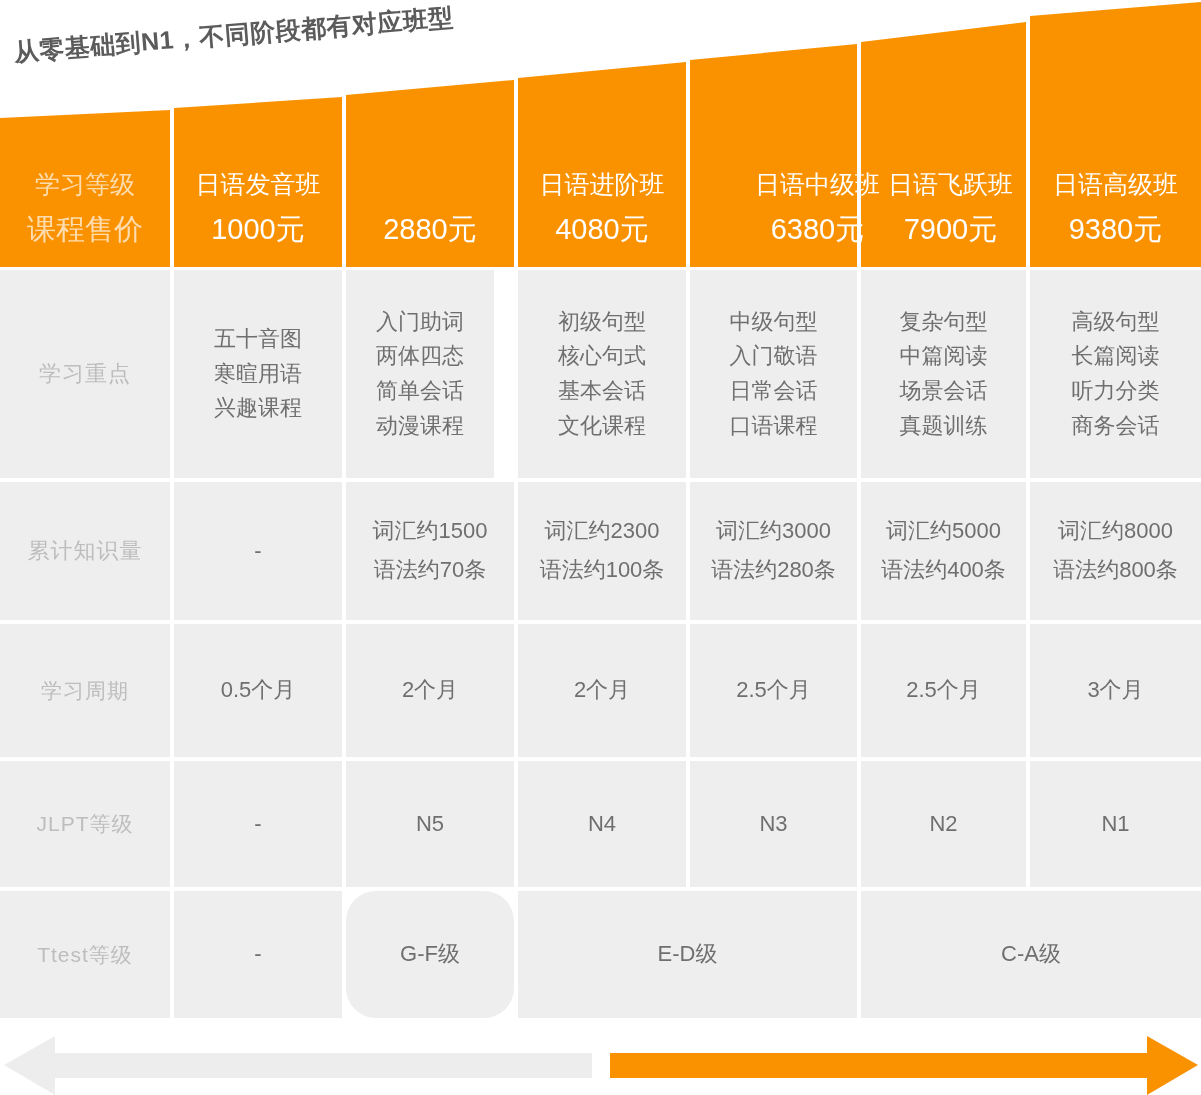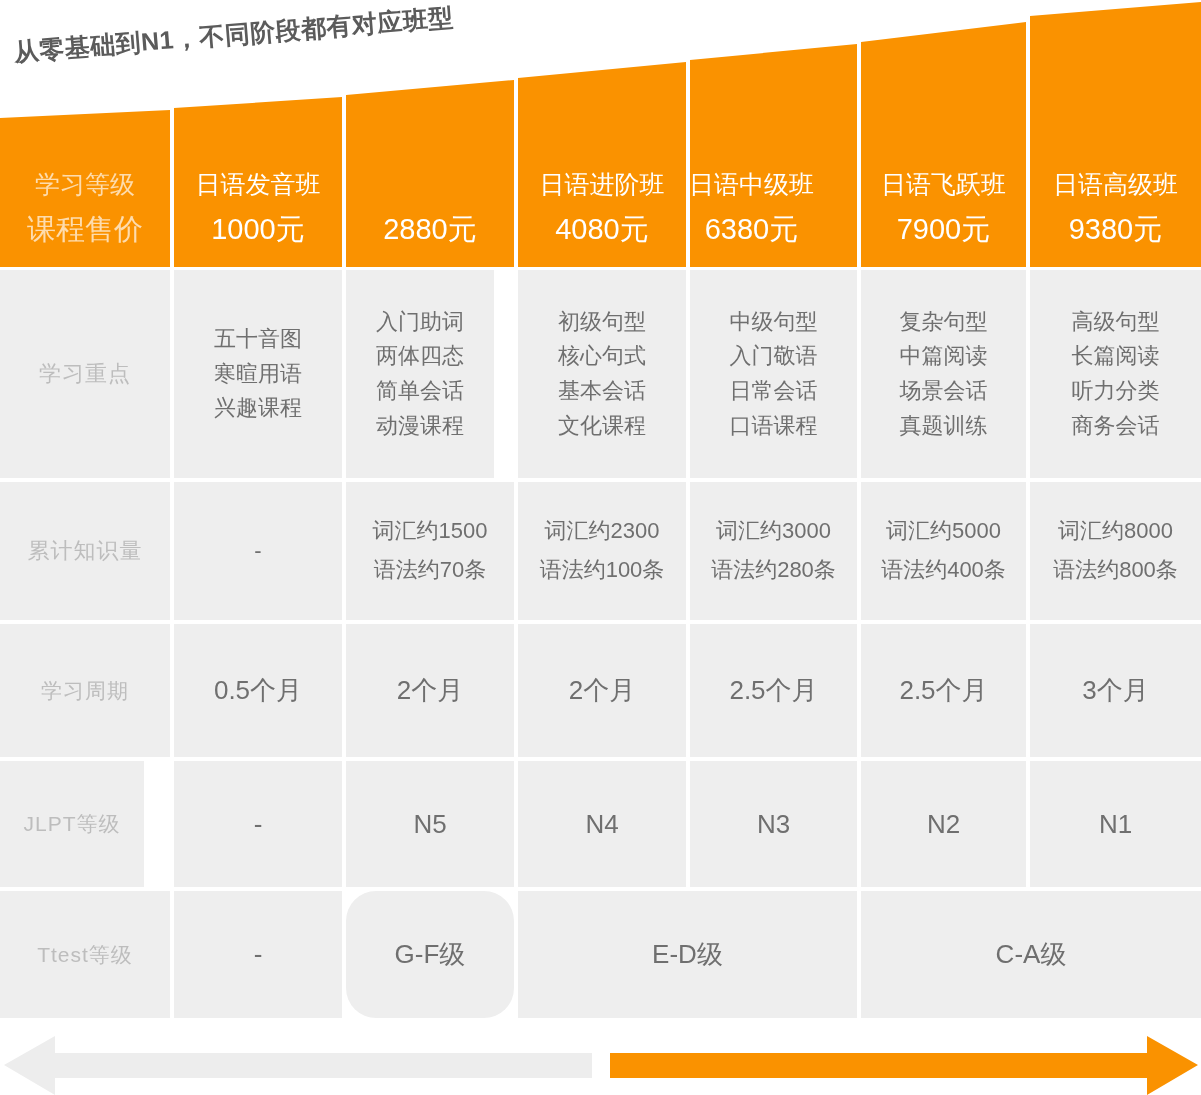--- a/index.html
+++ b/index.html
@@ -96,21 +96,21 @@
   }
   .cell {
     position: absolute;
     top: 0;
     background: #eeeeee;
     display: flex;
     align-items: center;
     justify-content: center;
     text-align: center;
     color: #6f6f6f;
-    font-size: 26px;
+    font-size: 22px;
     line-height: 1.48;
     box-sizing: border-box;
   }
   .cell.rowlabel {
     color: #bdbdbd;
     font-size: 21px;
     letter-spacing: 1px;
   }
   .cell .lines span { display: block; white-space: nowrap; }
   .cell .lines span + span { margin-top: 2px; }
@@ -163,25 +163,25 @@
       <span class="hdr-name">日语发音班</span>
       <span class="hdr-price">1000元</span>
     </div>
     <div class="hdr-cell" style="left: 346px; width: 168px;">
       <span class="hdr-price">2880元</span>
     </div>
     <div class="hdr-cell" style="left: 518px; width: 168px;">
       <span class="hdr-name">日语进阶班</span>
       <span class="hdr-price">4080元</span>
     </div>
-    <div class="hdr-cell" style="left: 668px; width: 167px;">
+    <div class="hdr-cell" style="left: 690px; width: 167px; padding-left: 44px;">
       <span class="hdr-name">日语中级班</span>
       <span class="hdr-price">6380元</span>
     </div>
-    <div class="hdr-cell" style="left: 861px; width: 165px;">
+    <div class="hdr-cell" style="left: 861px; width: 165px; padding-left: 7px;">
       <span class="hdr-name">日语飞跃班</span>
       <span class="hdr-price">7900元</span>
     </div>
     <div class="hdr-cell" style="left: 1030px; width: 171px;">
       <span class="hdr-name">日语高级班</span>
       <span class="hdr-price">9380元</span>
     </div>
   </div>
 
   <div id="grid">
@@ -300,21 +300,21 @@
             <span>2.5个月</span>
           </div>
         </div>
         <div class="cell" style="left: 1030px; width: 171px; height: 100%;">
           <div class="lines">
             <span>3个月</span>
           </div>
         </div>
       </div>
       <div class="row r-jlpt">
-        <div class="cell rowlabel" style="left: 0px; width: 144px; height: 100%;">JLPT等级</div>
+        <div class="cell rowlabel" style="left: 0px; width: 170px; height: 100%;">JLPT等级</div>
         <div class="cell" style="left: 174px; width: 168px; height: 100%;">
           <div class="lines">
             <span>-</span>
           </div>
         </div>
         <div class="cell" style="left: 346px; width: 168px; height: 100%;">
           <div class="lines">
             <span>N5</span>
           </div>
         </div>

